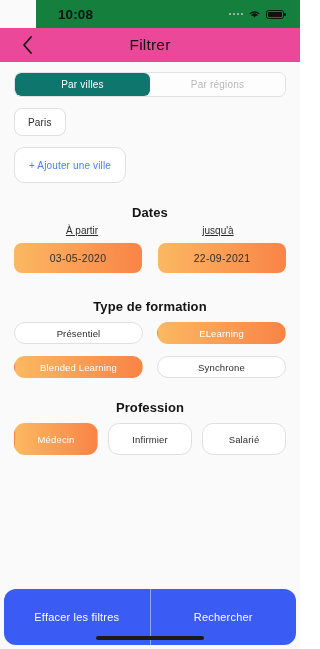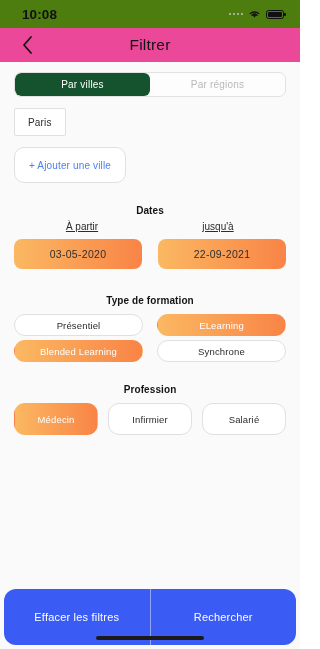--- a/index.html
+++ b/index.html
@@ -7,23 +7,24 @@
   body {
     font-family: "Liberation Sans", sans-serif;
     background:#ffffff;
     color:#222;
     overflow:hidden;
   }
   .phone { position:relative; width:300px; height:649px; background:#FAFAFA; display:flex; flex-direction:column; }
 
   
   .statusbar {
-    height:28px; flex:0 0 28px; background:#4d7c0f;
+    height:28px; flex:0 0 28px; background:#15803d;
     display:flex; align-items:center; justify-content:space-between;
     padding:0 16px 0 22px;
+    margin-left:36px;
   }
   .clock { font-size:13.5px; font-weight:700; letter-spacing:.1px; color:#111; }
   .status-right { display:flex; align-items:center; gap:5px; }
   .sig-dots { display:flex; align-items:flex-end; gap:1.5px; }
   .sig-dots i { display:block; width:2.5px; height:2.5px; border-radius:50%; background:#C3C3C3; }
   .wifi { position:relative; width:13px; height:10px; }
   .wifi svg { display:block; }
   .batt { width:18px; height:9px; border:1px solid #111; border-radius:2.5px; position:relative; padding:1px; }
   .batt::after { content:""; position:absolute; right:-2.5px; top:2.5px; width:1.5px; height:3px; background:#111; border-radius:0 1px 1px 0; }
   .batt span { display:block; width:100%; height:100%; background:#111; border-radius:1px; }
@@ -38,57 +39,57 @@
 
   
   .segment {
     margin-top:10px; height:25px; display:flex;
     border:1px solid #E2E2E2; border-radius:7px; background:#FDFDFD; overflow:hidden;
   }
   .seg-item {
     flex:1; display:flex; align-items:center; justify-content:center;
     font-size:10px; letter-spacing:.2px; cursor:pointer; color:#B9B9B9;
   }
-  .seg-item.active { background:#14532d; color:#ffffff; border-radius:6px; }
+  .seg-item.active { background:#0f766e; color:#ffffff; border-radius:6px; }
 
   
   .chip {
     display:inline-flex; align-items:center; justify-content:center;
     background:#FFFFFF; border:1px solid #E0E0E0; border-radius:10px;
     font-size:10px; color:#2C2C2C; cursor:pointer; letter-spacing:.15px;
   }
   .chip.selected {
     background:linear-gradient(to right,#FBB862,#F98446);
     border-color:transparent; color:#FFFFFF;
   }
   .chip.link { color:#4A7FF0; }
 
   .city-row { margin-top:11px; }
-  .chip-city { height:28px; padding:0 13px; border-radius:2px; }
+  .chip-city { height:28px; padding:0 13px; border-radius:8px; }
   .add-row { margin-top:11px; }
   .chip-add { height:28px; padding:17px 14px; border-radius:10px; }
 
   
-  .section-title { text-align:center; font-size:10px; font-weight:700; color:#141414; letter-spacing:.1px; }
+  .section-title { text-align:center; font-size:13px; font-weight:700; color:#141414; letter-spacing:.1px; }
 
   
   .dates-block { margin-top:22px; }
   .date-sublabels { display:flex; margin-top:5px; }
   .date-sublabels > div { flex:1; text-align:center; font-size:10px; color:#2B2B2B;text-decoration:underline; }
   .date-buttons { display:flex; gap:16px; margin-top:7px; }
   .date-btn {
     flex:1; height:30px; border-radius:8px;
     background:linear-gradient(to right,#FBB862,#F98446);
     display:flex; align-items:center; justify-content:center;
     font-size:10.5px; color:#2F2F2F; cursor:pointer; letter-spacing:.3px;
   }
 
   
   .type-block { margin-top:26px; }
-  .grid2 { display:grid; grid-template-columns:1fr 1fr; gap:4px 14px; margin-top:8px; }
+  .grid2 { display:grid; grid-template-columns:1fr 1fr; gap:12px 14px; margin-top:8px; }
   .grid2 .chip { height:22px; border-radius:11px; font-size:9.5px; }
 
   
   .prof-block { margin-top:22px; }
   .prof-row { display:flex; gap:10px; margin-top:8px; }
   .prof-row .chip { flex:1; height:32px; border-radius:11px; font-size:9.5px; }
 
   
   .bottombar {
     flex:0 0 56px; height:56px; margin:0 4px 4px 4px;

